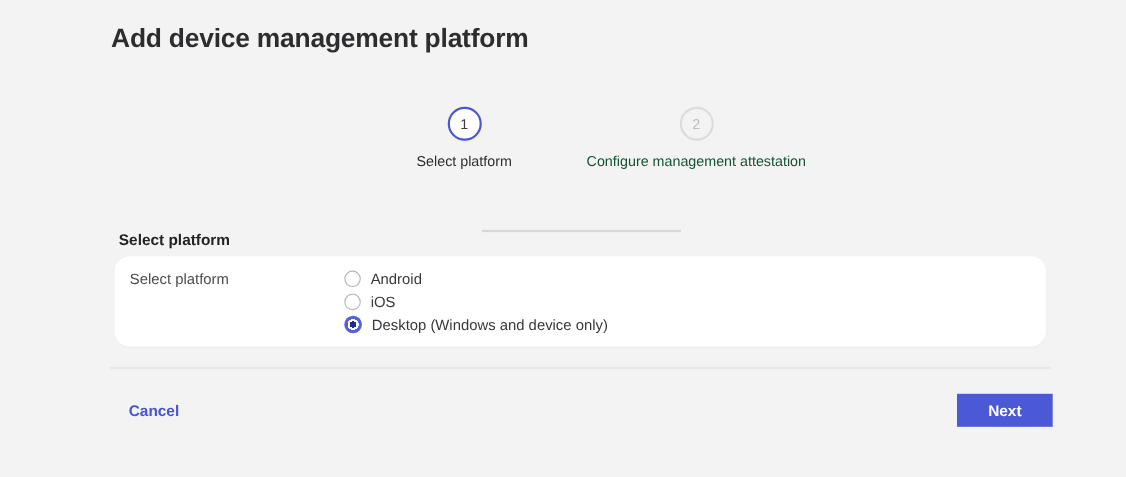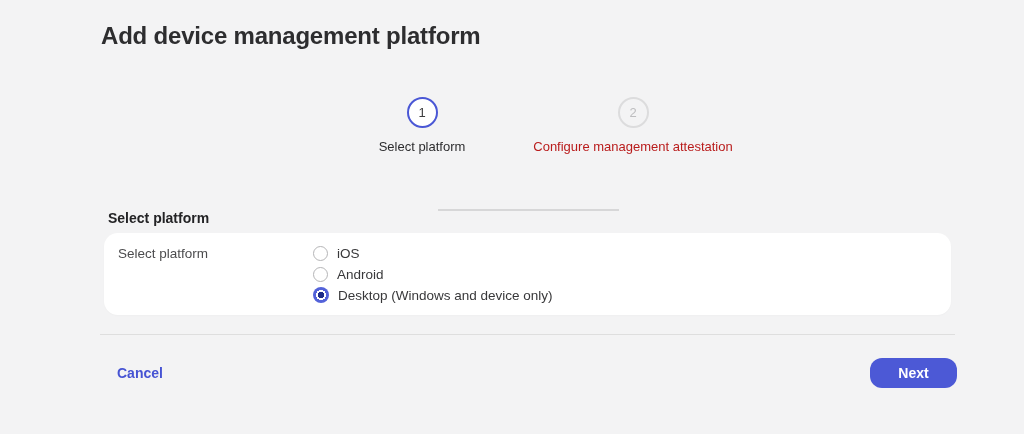--- a/index.html
+++ b/index.html
@@ -46,21 +46,21 @@
     width: 31px; height: 31px;
     border-radius: 50%;
     display: flex; align-items: center; justify-content: center;
     font-size: 13px;
     background: #ffffff;
   }
   .step.active .step-circle { border: 2px solid #4a57d5; color: #3c3c3e; }
   .step.inactive .step-circle { border: 2px solid #dcdcdd; color: #bdbdbf; background: transparent; }
   .step-label { margin-top: 11px; font-size: 13px; }
   .step.active .step-label { color: #2d2d2f; }
-  .step.inactive .step-label { color: #b91c1c; }
+  .step.inactive .step-label { color: #14532d; }
   
   .section-heading {
     position: absolute;
     left: 108px; top: 210px;
     font-size: 14px;
     font-weight: 600;
     color: #232325;
   }
   .card {
     position: absolute;
@@ -122,21 +122,21 @@
     background: none; border: none;
     cursor: pointer;
     font-family: "Liberation Sans", sans-serif;
   }
   .next-button {
     position: absolute;
     left: 870px; top: 358px;
     width: 87px; height: 30px;
     background: #4c59d6;
     border: none;
-    border-radius: 12px;
+    border-radius: 0;
     color: #ffffff;
     font-size: 14px;
     font-weight: 700;
     cursor: pointer;
     font-family: "Liberation Sans", sans-serif;
   }
 </style>
 </head>
 <body>
 
@@ -163,25 +163,25 @@
   </div>
 
   <div class="section-heading">Select platform</div>
 
   <div class="card">
     <div class="card-field-label">Select platform</div>
 
     <div class="radio-group">
       <div class="radio-row">
         <span class="radio-circle"></span>
-        <span class="radio-label">iOS</span>
+        <span class="radio-label">Android</span>
       </div>
       <div class="radio-row">
         <span class="radio-circle"></span>
-        <span class="radio-label">Android</span>
+        <span class="radio-label">iOS</span>
       </div>
       <div class="radio-row checked">
         <span class="radio-circle"></span>
         <span class="radio-label">Desktop (Windows and device only)</span>
       </div>
     </div>
   </div>
 
   <div class="footer-divider"></div>
 

